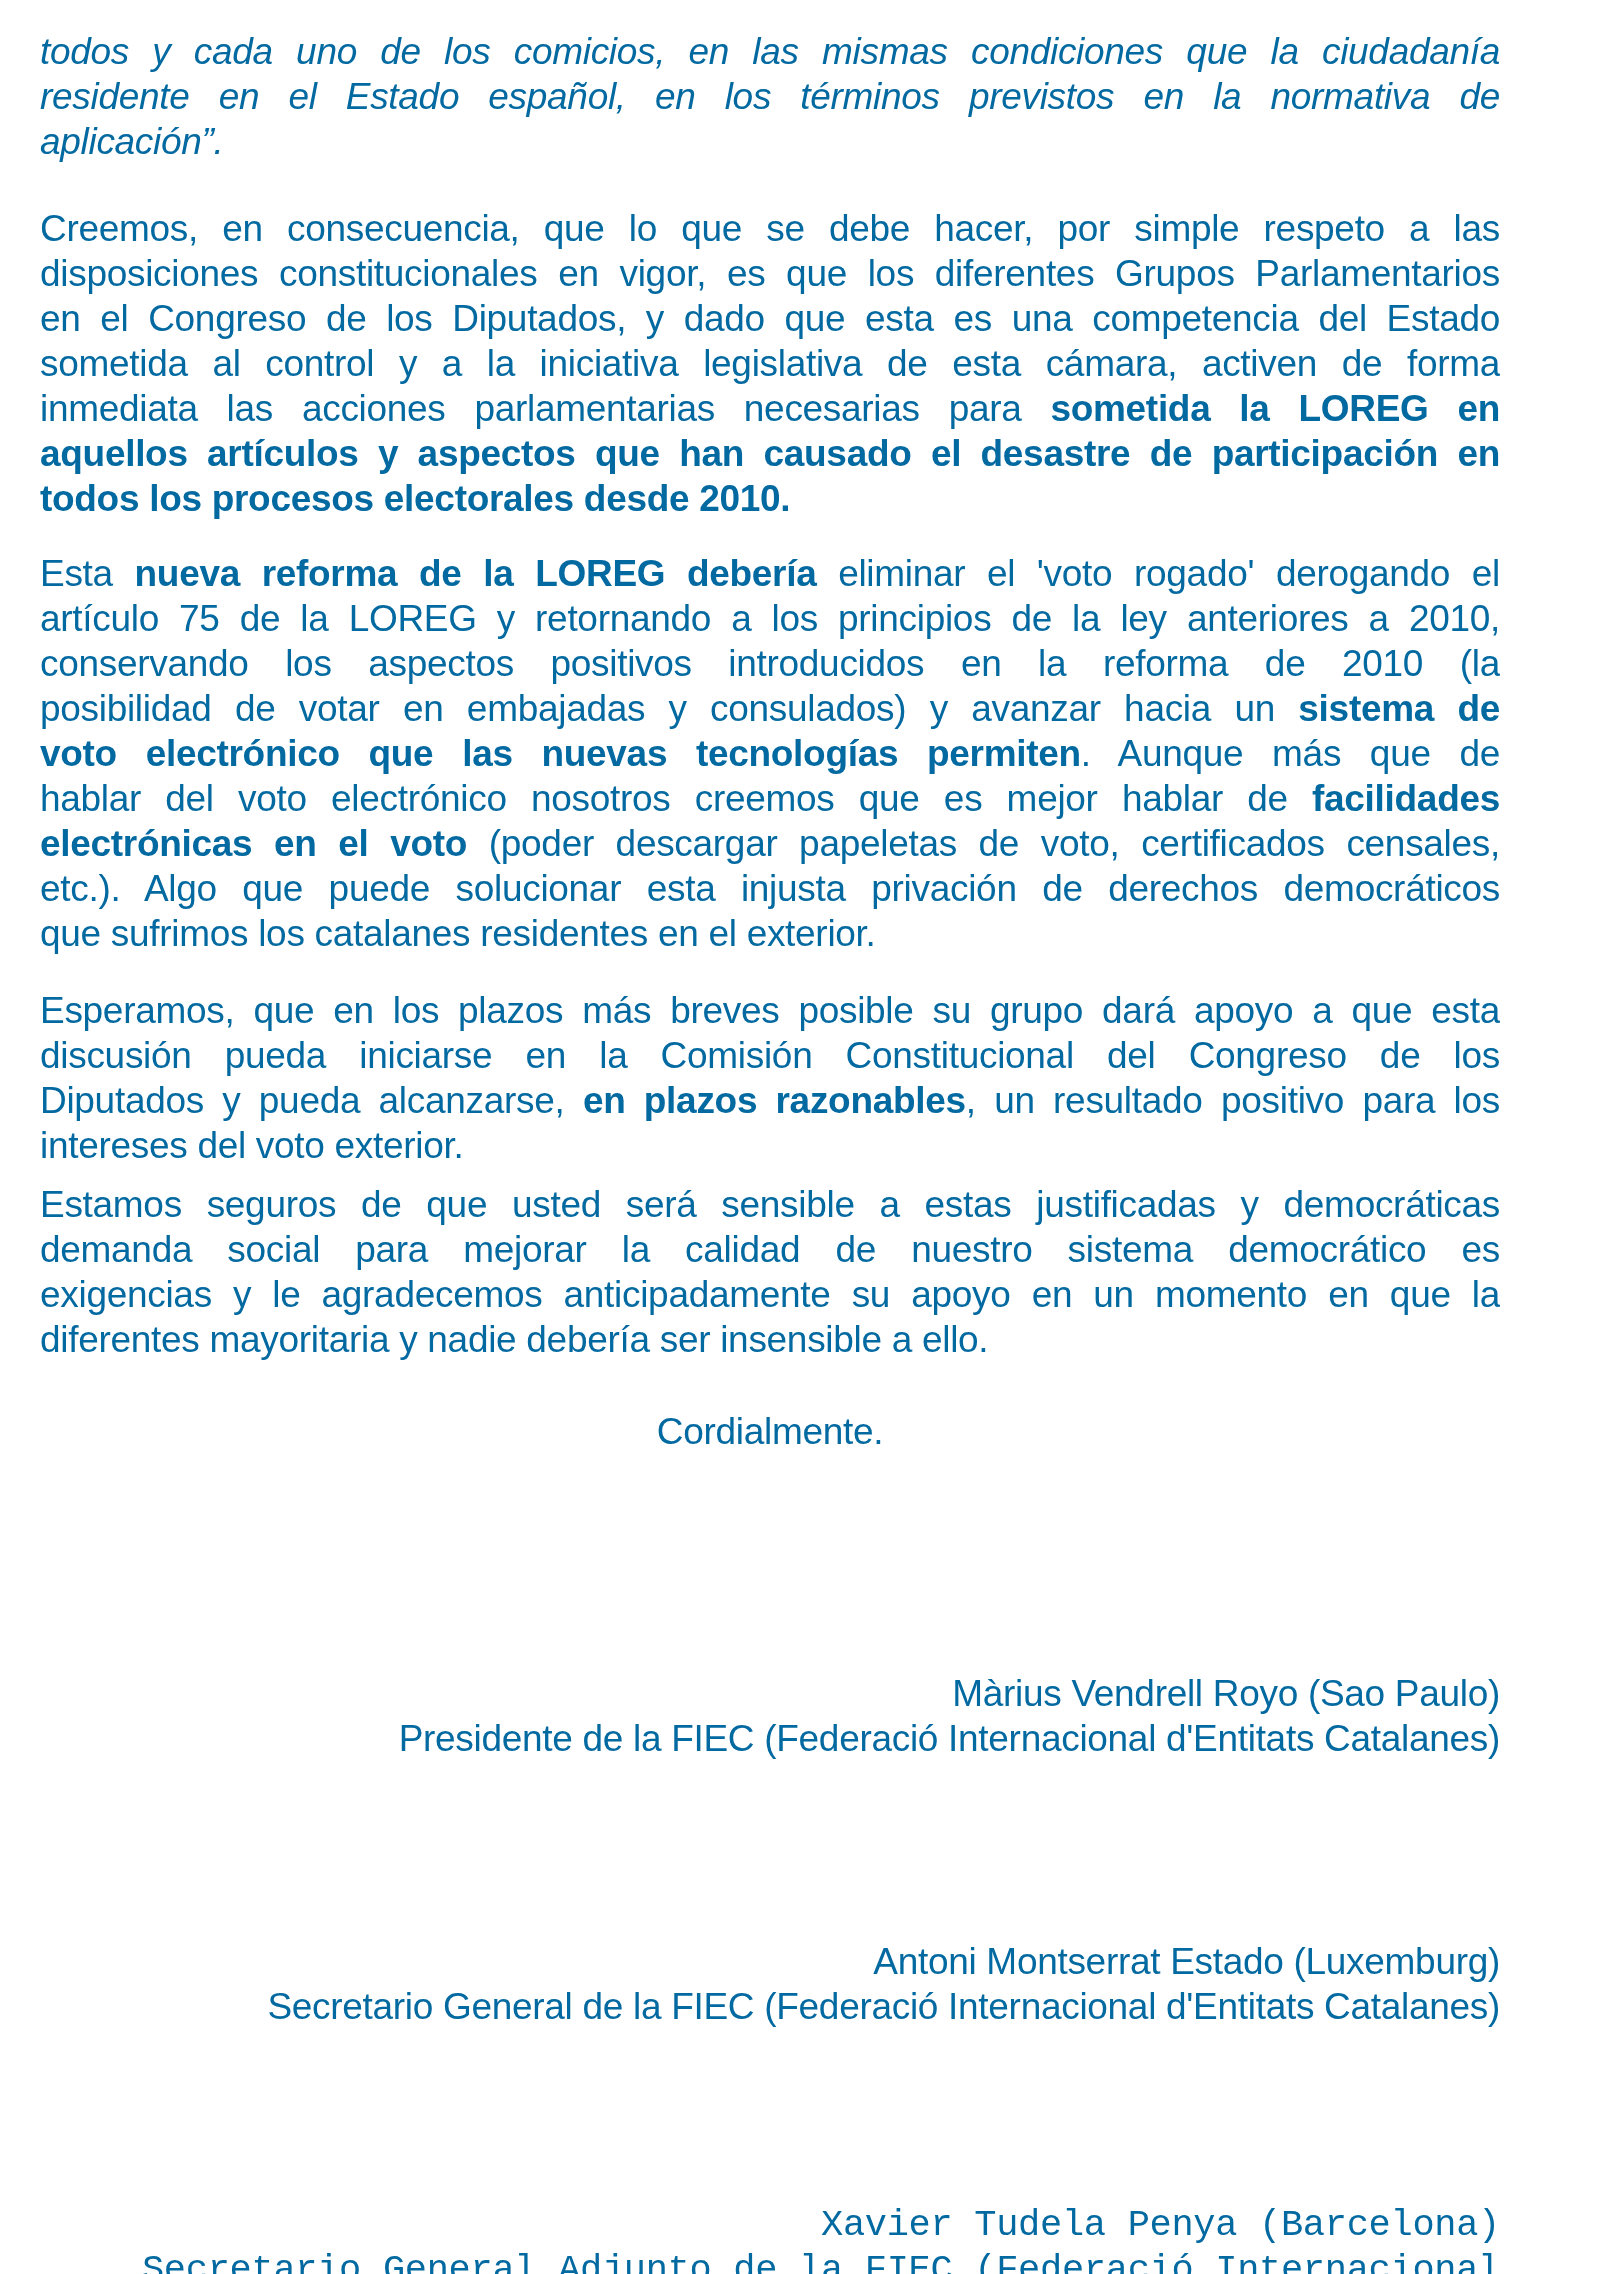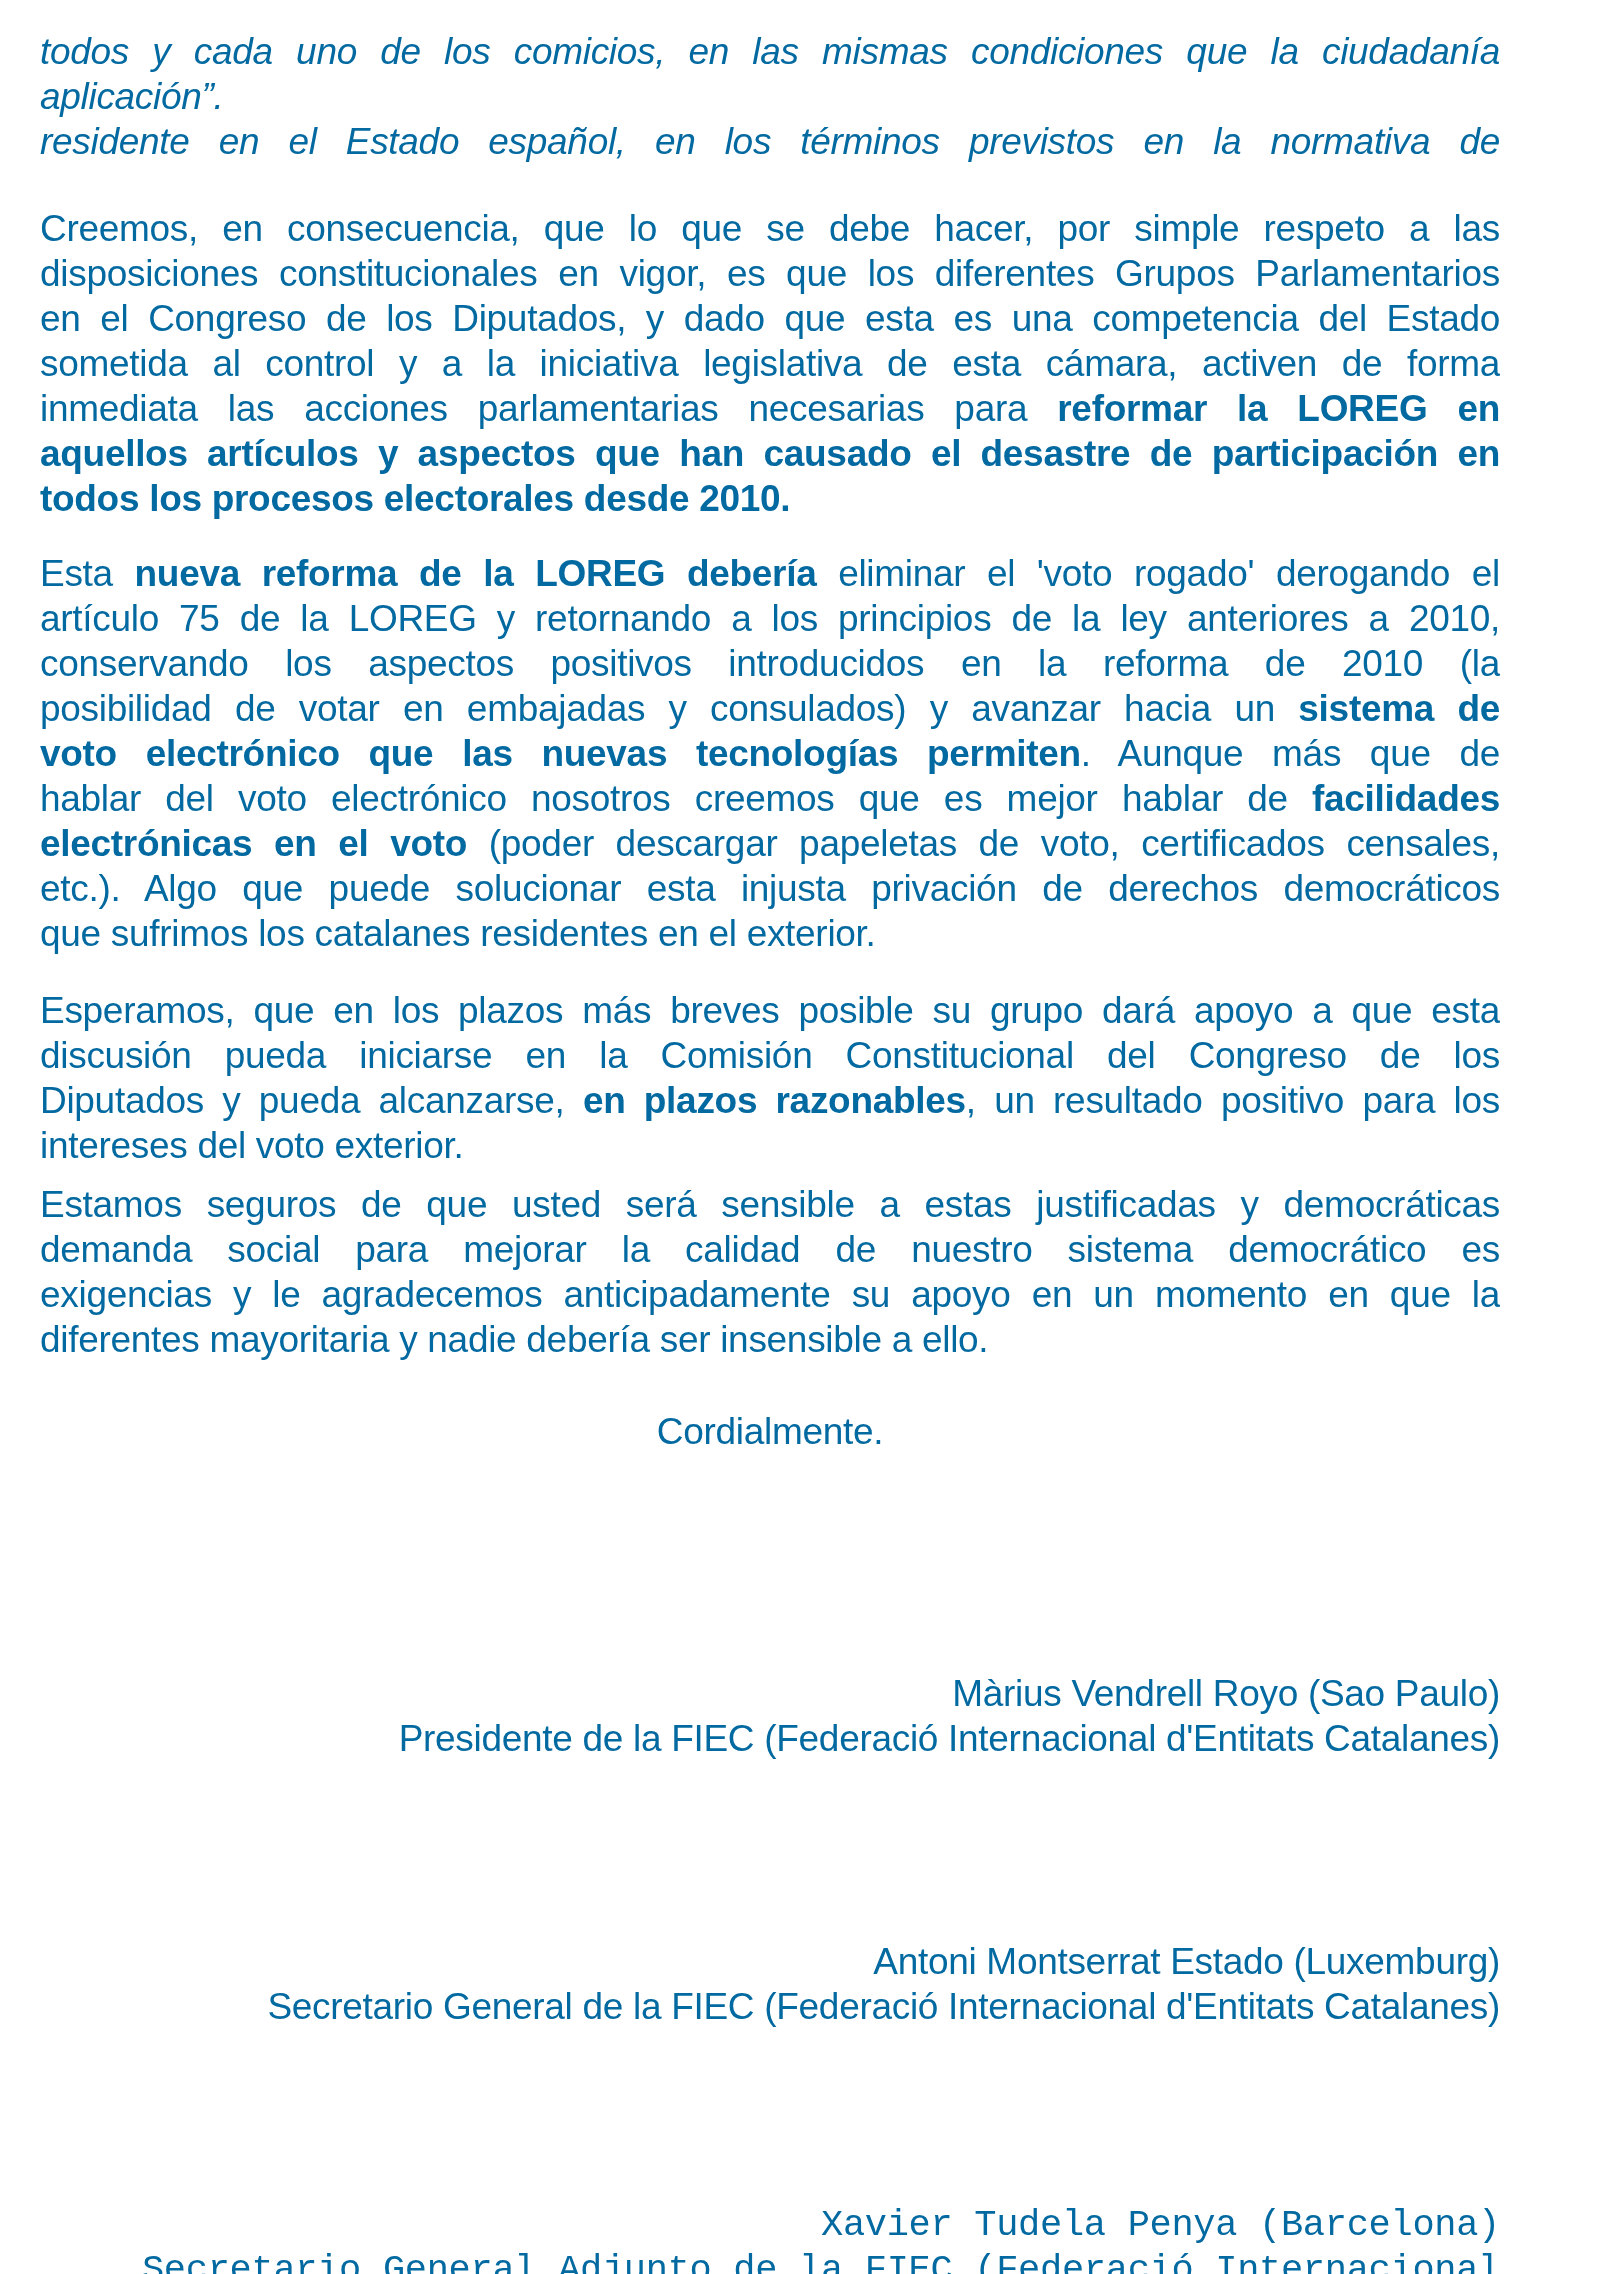--- a/index.html
+++ b/index.html
@@ -63,29 +63,29 @@
   .sig-3 { margin-top: 174px; font-family: Liberation Mono, monospace; }
 </style>
 </head>
 <body>
 
 <div class="page">
 
   <div id="letter-body">
       <div class="para para-quote italic">
         <div class="line"><span>todos y cada uno de los comicios, en las mismas condiciones que la ciudadanía</span></div>
+        <div class="line"><span>residente en el Estado español, en los términos previstos en la normativa de</span></div>
         <div class="line last"><span>aplicación”.</span></div>
-        <div class="line"><span>residente en el Estado español, en los términos previstos en la normativa de</span></div>
       </div>
       <div class="para para-creemos">
         <div class="line"><span>Creemos, en consecuencia, que lo que se debe hacer, por simple respeto a las</span></div>
         <div class="line"><span>disposiciones constitucionales en vigor, es que los diferentes Grupos Parlamentarios</span></div>
         <div class="line"><span>en el Congreso de los Diputados, y dado que esta es una competencia del Estado</span></div>
         <div class="line"><span>sometida al control y a la iniciativa legislativa de esta cámara, activen de forma</span></div>
-        <div class="line"><span>inmediata las acciones parlamentarias necesarias para </span><span class="bold">reformar la LOREG en</span></div>
+        <div class="line"><span>inmediata las acciones parlamentarias necesarias para </span><span class="bold">sometida la LOREG en</span></div>
         <div class="line"><span class="bold">aquellos artículos y aspectos que han causado el desastre de participación en</span></div>
         <div class="line last"><span class="bold">todos los procesos electorales desde 2010.</span></div>
       </div>
       <div class="para para-reforma">
         <div class="line"><span>Esta </span><span class="bold">nueva reforma de la LOREG debería</span><span> eliminar el 'voto rogado' derogando el</span></div>
         <div class="line"><span>artículo 75 de la LOREG y retornando a los principios de la ley anteriores a 2010,</span></div>
         <div class="line"><span>conservando los aspectos positivos introducidos en la reforma de 2010 (la</span></div>
         <div class="line"><span>posibilidad de votar en embajadas y consulados) y avanzar hacia un </span><span class="bold">sistema de</span></div>
         <div class="line"><span class="bold">voto electrónico que las nuevas tecnologías permiten</span><span>. Aunque más que de</span></div>
         <div class="line"><span>hablar del voto electrónico nosotros creemos que es mejor hablar de </span><span class="bold">facilidades</span></div>

